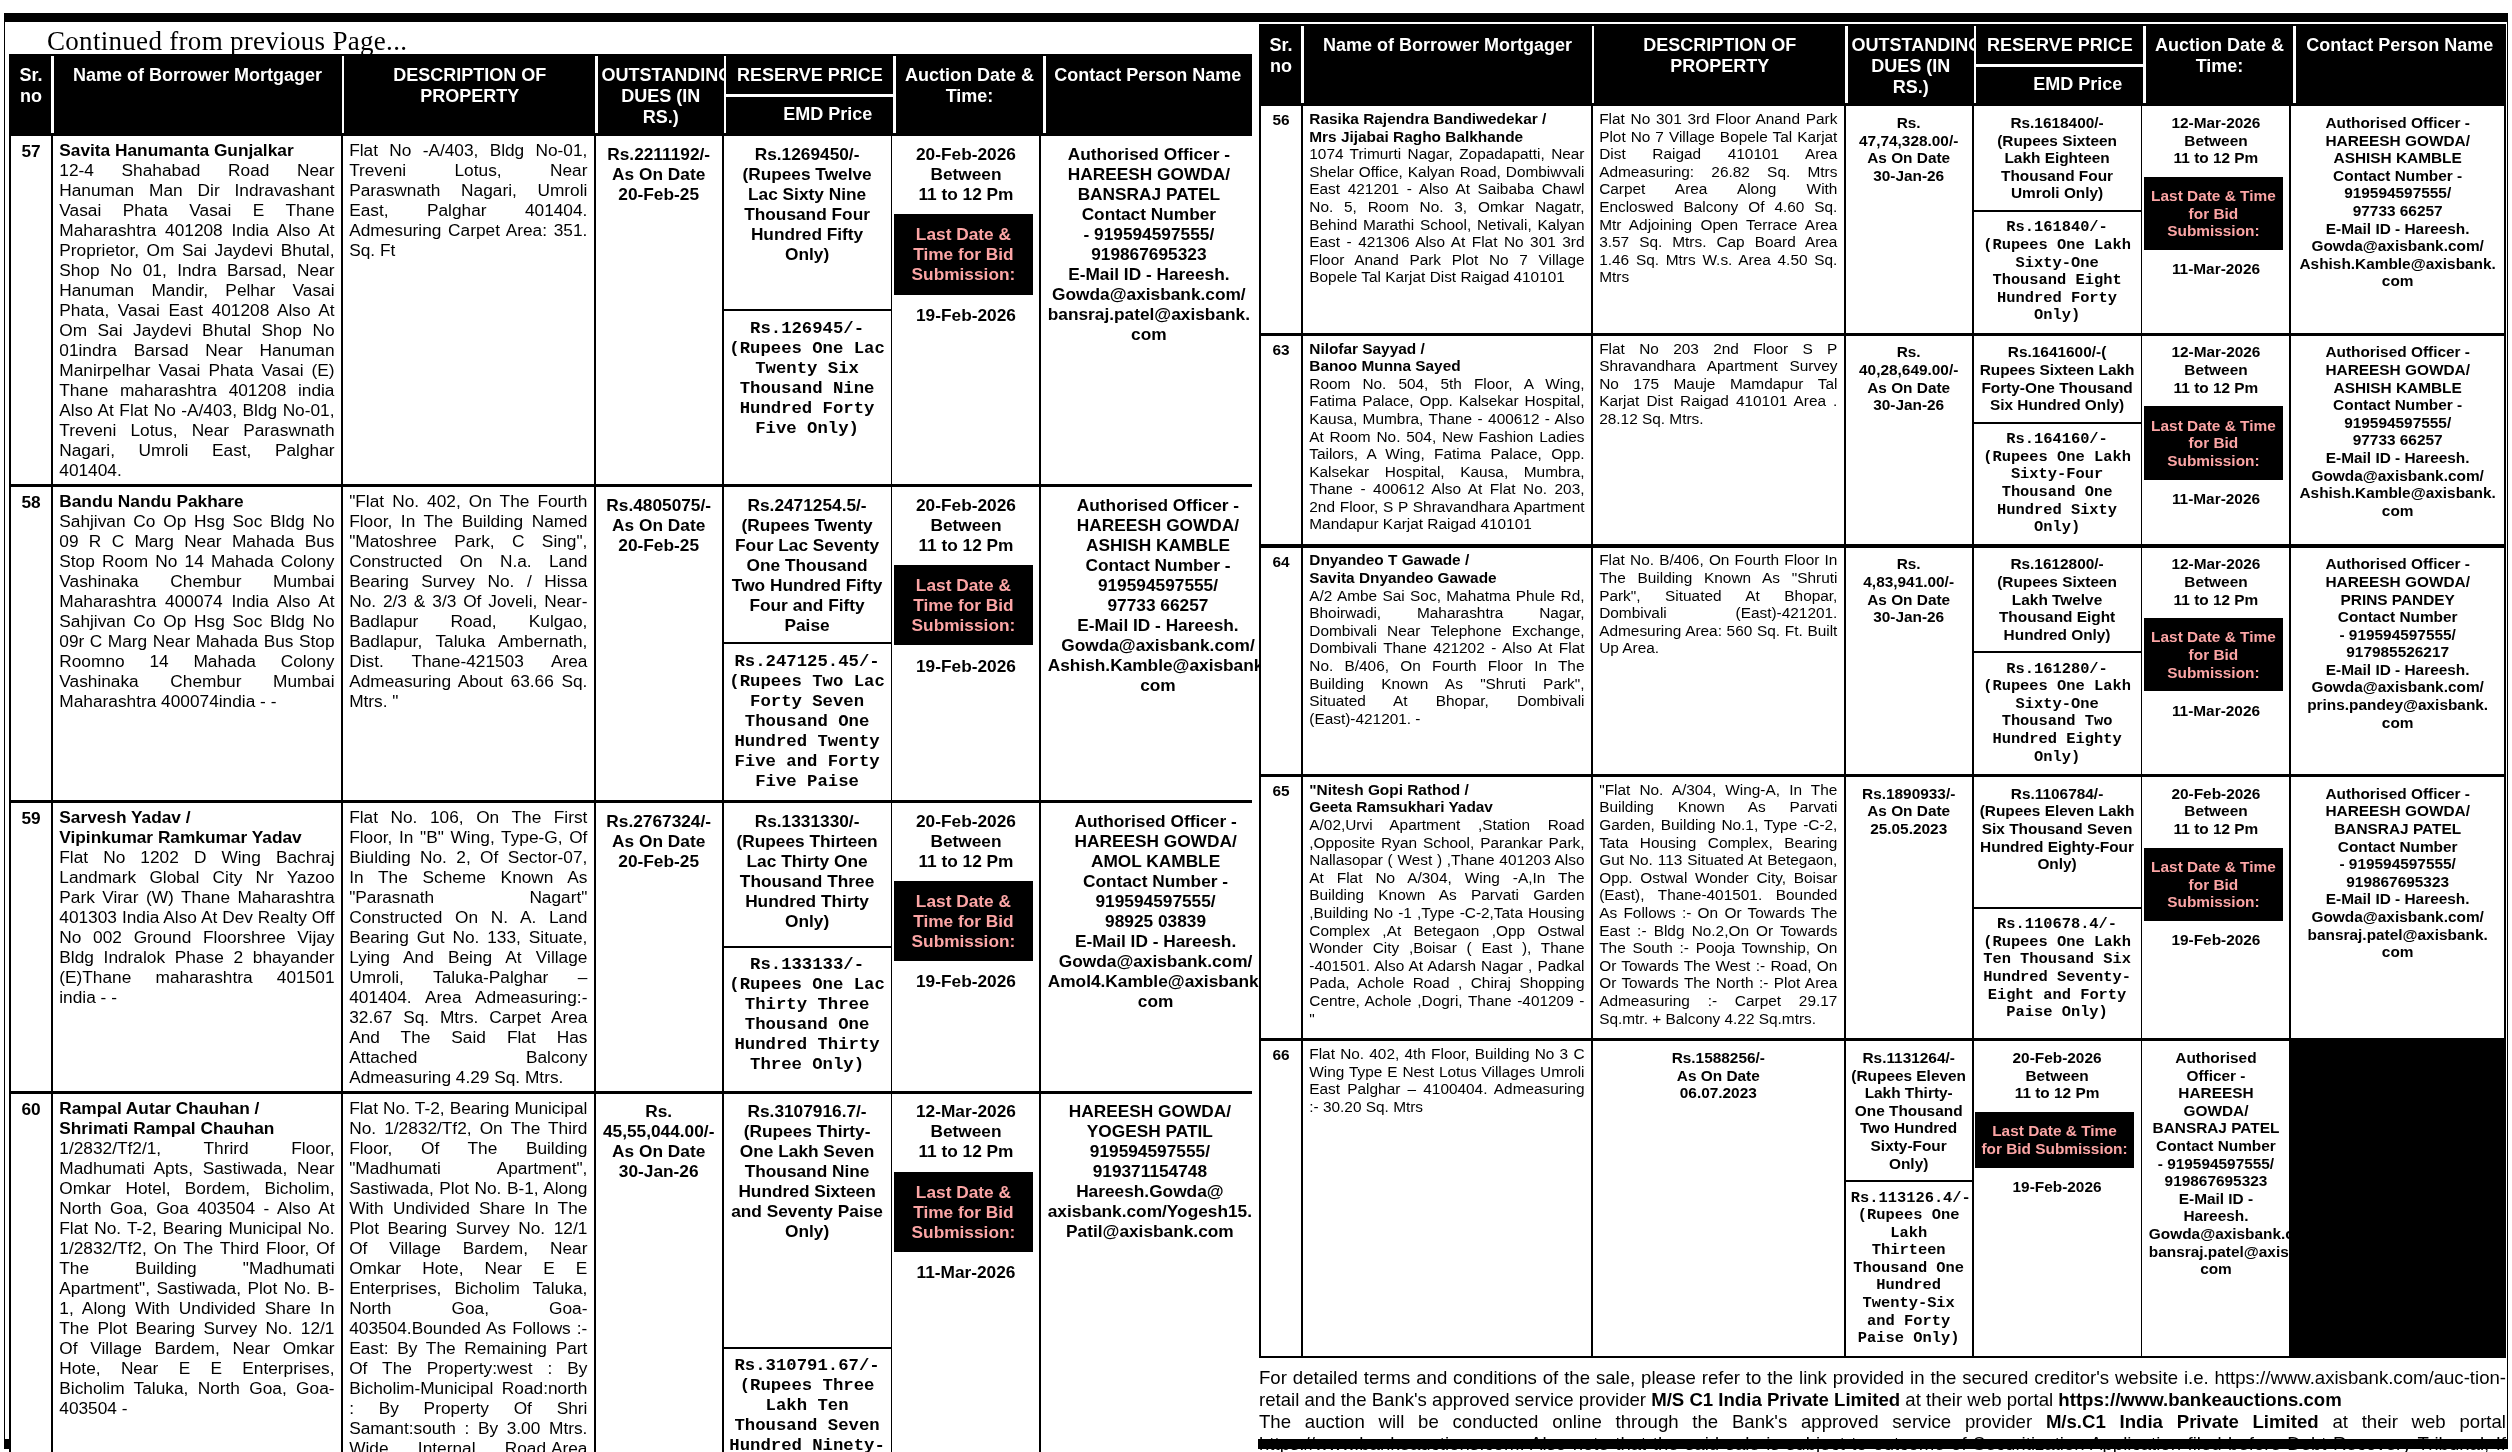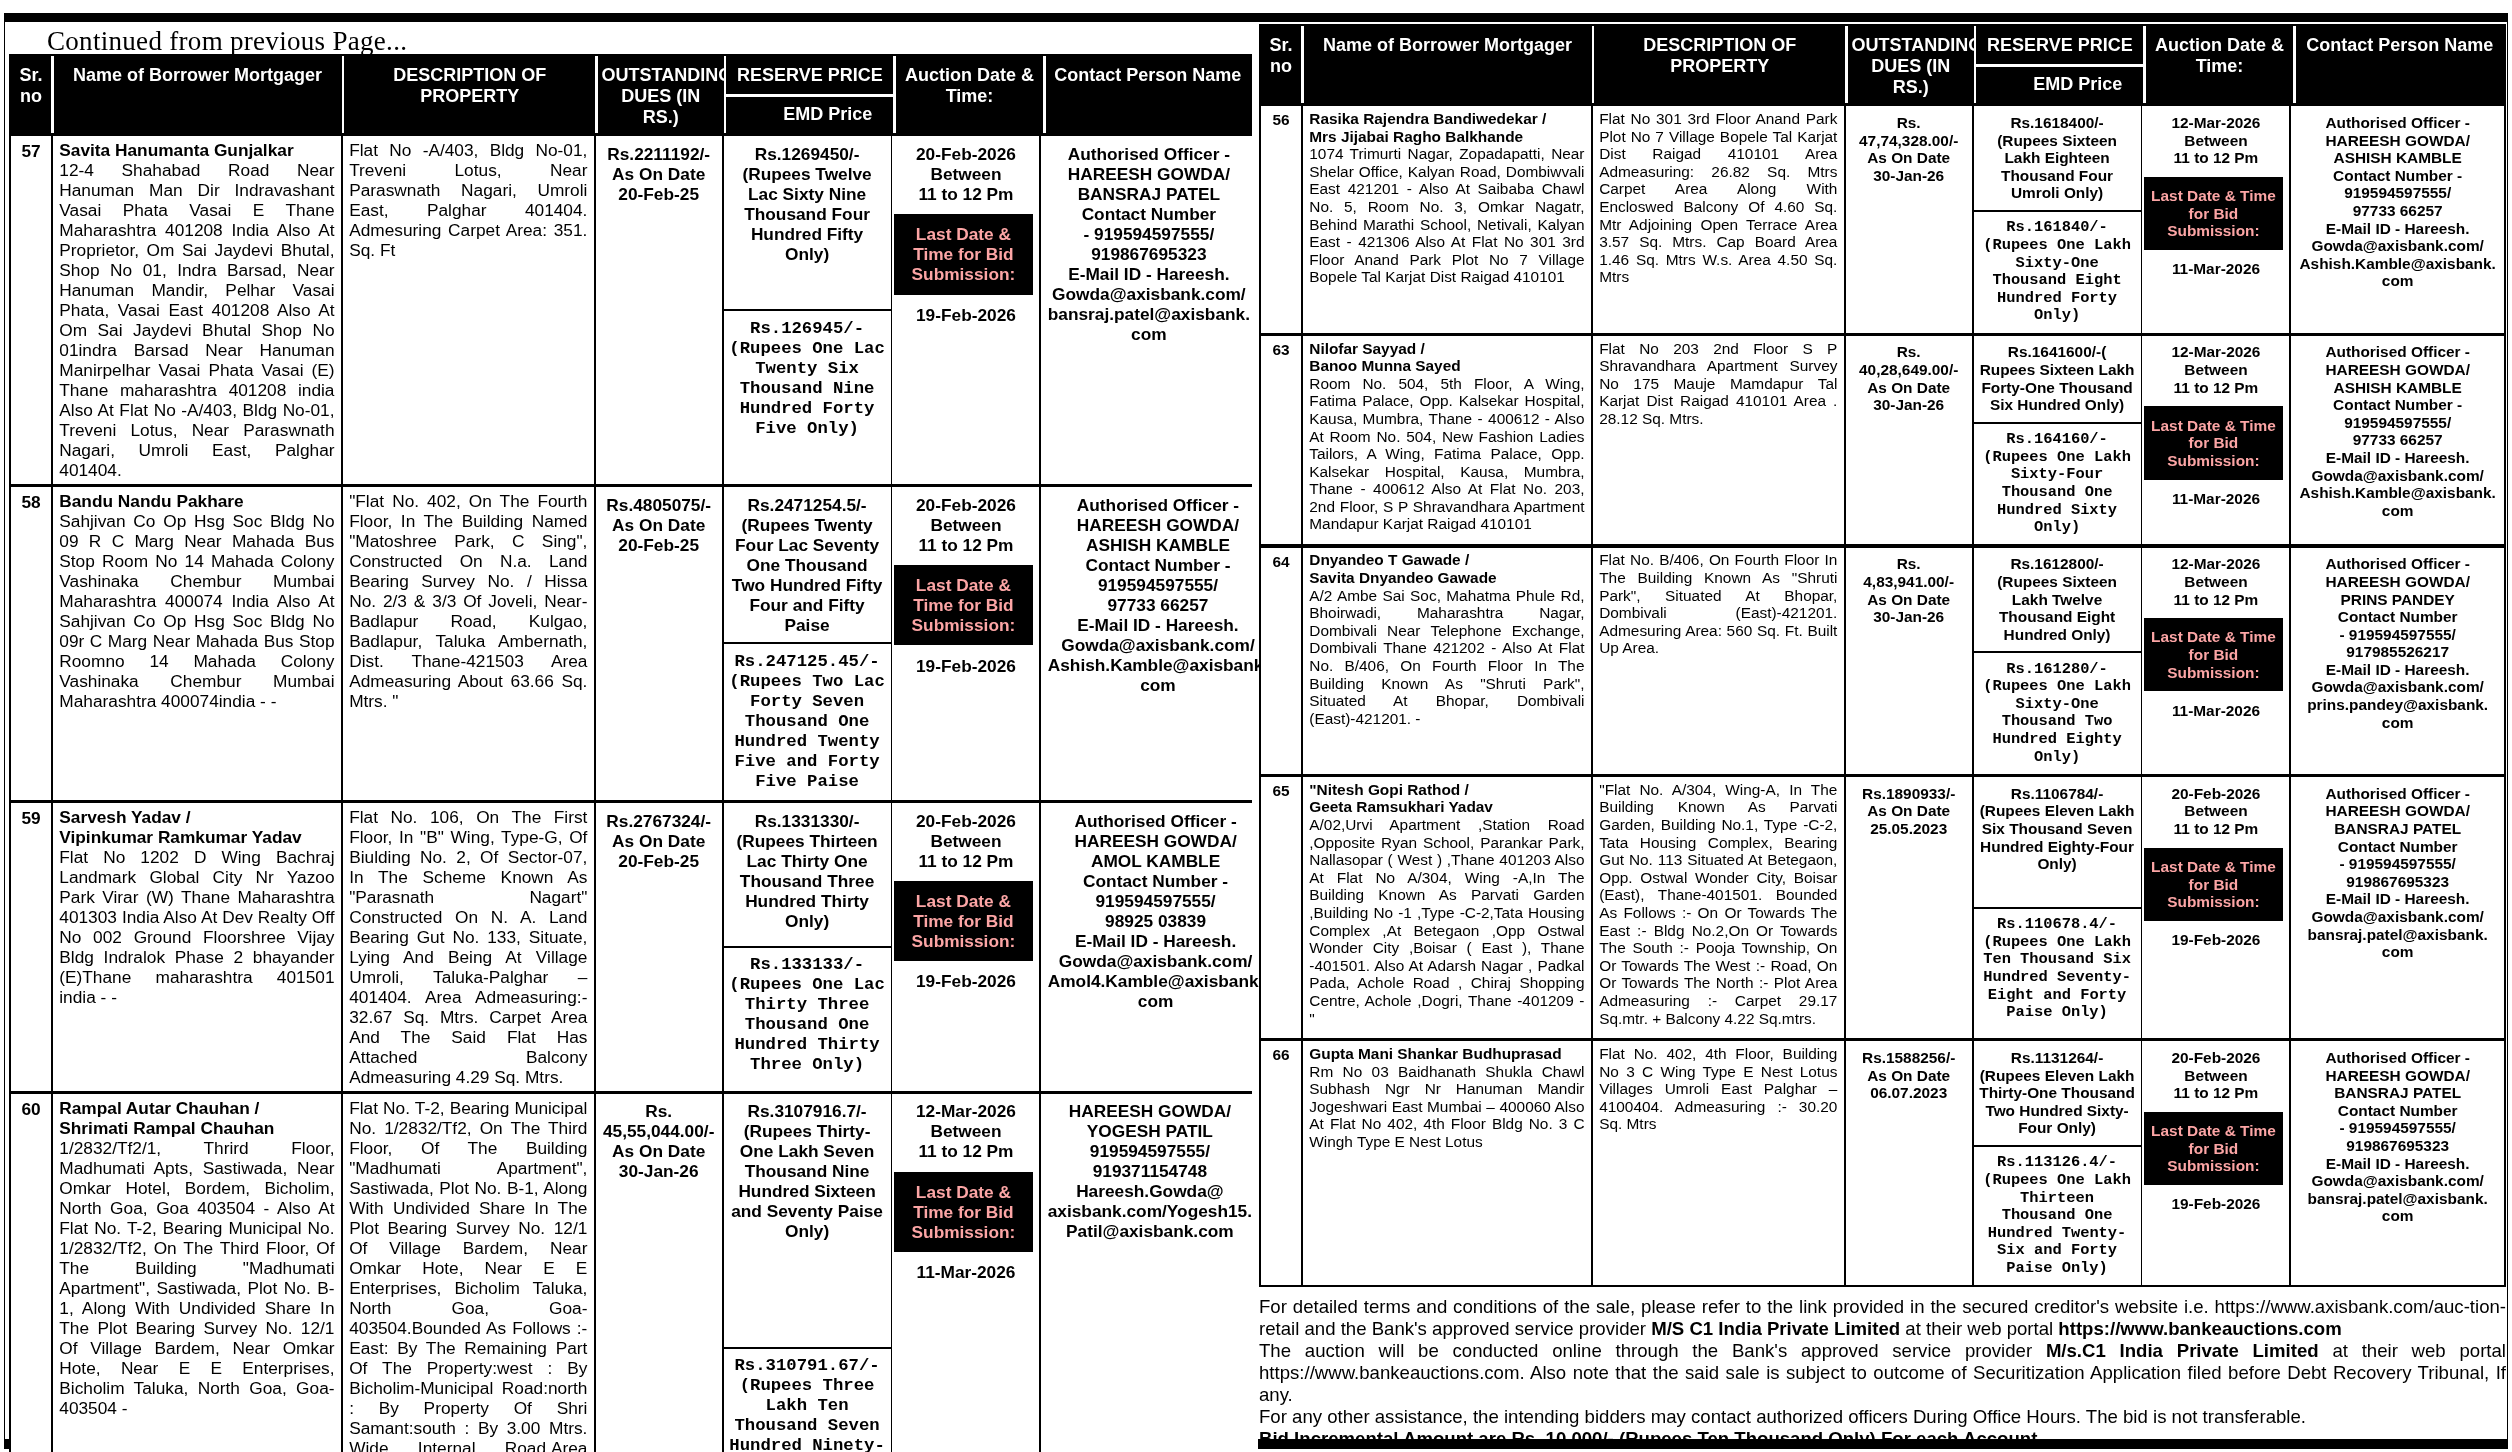--- a/index.html
+++ b/index.html
@@ -355,24 +355,20 @@
 Contact Number
 - 919594597555/
 919867695323
 E-Mail ID - Hareesh.
 Gowda@axisbank.com/
 bansraj.patel@axisbank.
 com</div>
   </div>
           <div class="row" style="min-height: 225px;">
     <div class="cell c-sr">66</div>
-    <div class="cell c-name">
-      <div class="nb">Gupta Mani Shankar Budhuprasad</div>
-      <div class="nr">Rm No 03 Baidhanath Shukla Chawl Subhash Ngr Nr Hanuman Mandir Jogeshwari East Mumbai – 400060 Also At Flat No 402, 4th Floor Bldg No. 3 C Wingh Type E Nest Lotus</div>
-    </div>
     <div class="cell c-desc">Flat No. 402, 4th Floor, Building No 3 C Wing Type E Nest Lotus Villages Umroli East Palghar – 4100404. Admeasuring :- 30.20 Sq. Mtrs</div>
     <div class="cell c-out">Rs.1588256/-
 As On Date
 06.07.2023</div>
     <div class="cell c-res">
       <div class="res-top">Rs.1131264/-
 (Rupees Eleven Lakh Thirty-One Thousand Two Hundred Sixty-Four Only)</div>
       <div class="res-bot">Rs.113126.4/-
 (Rupees One Lakh Thirteen Thousand One Hundred Twenty-Six and Forty Paise Only)</div>
     </div>

